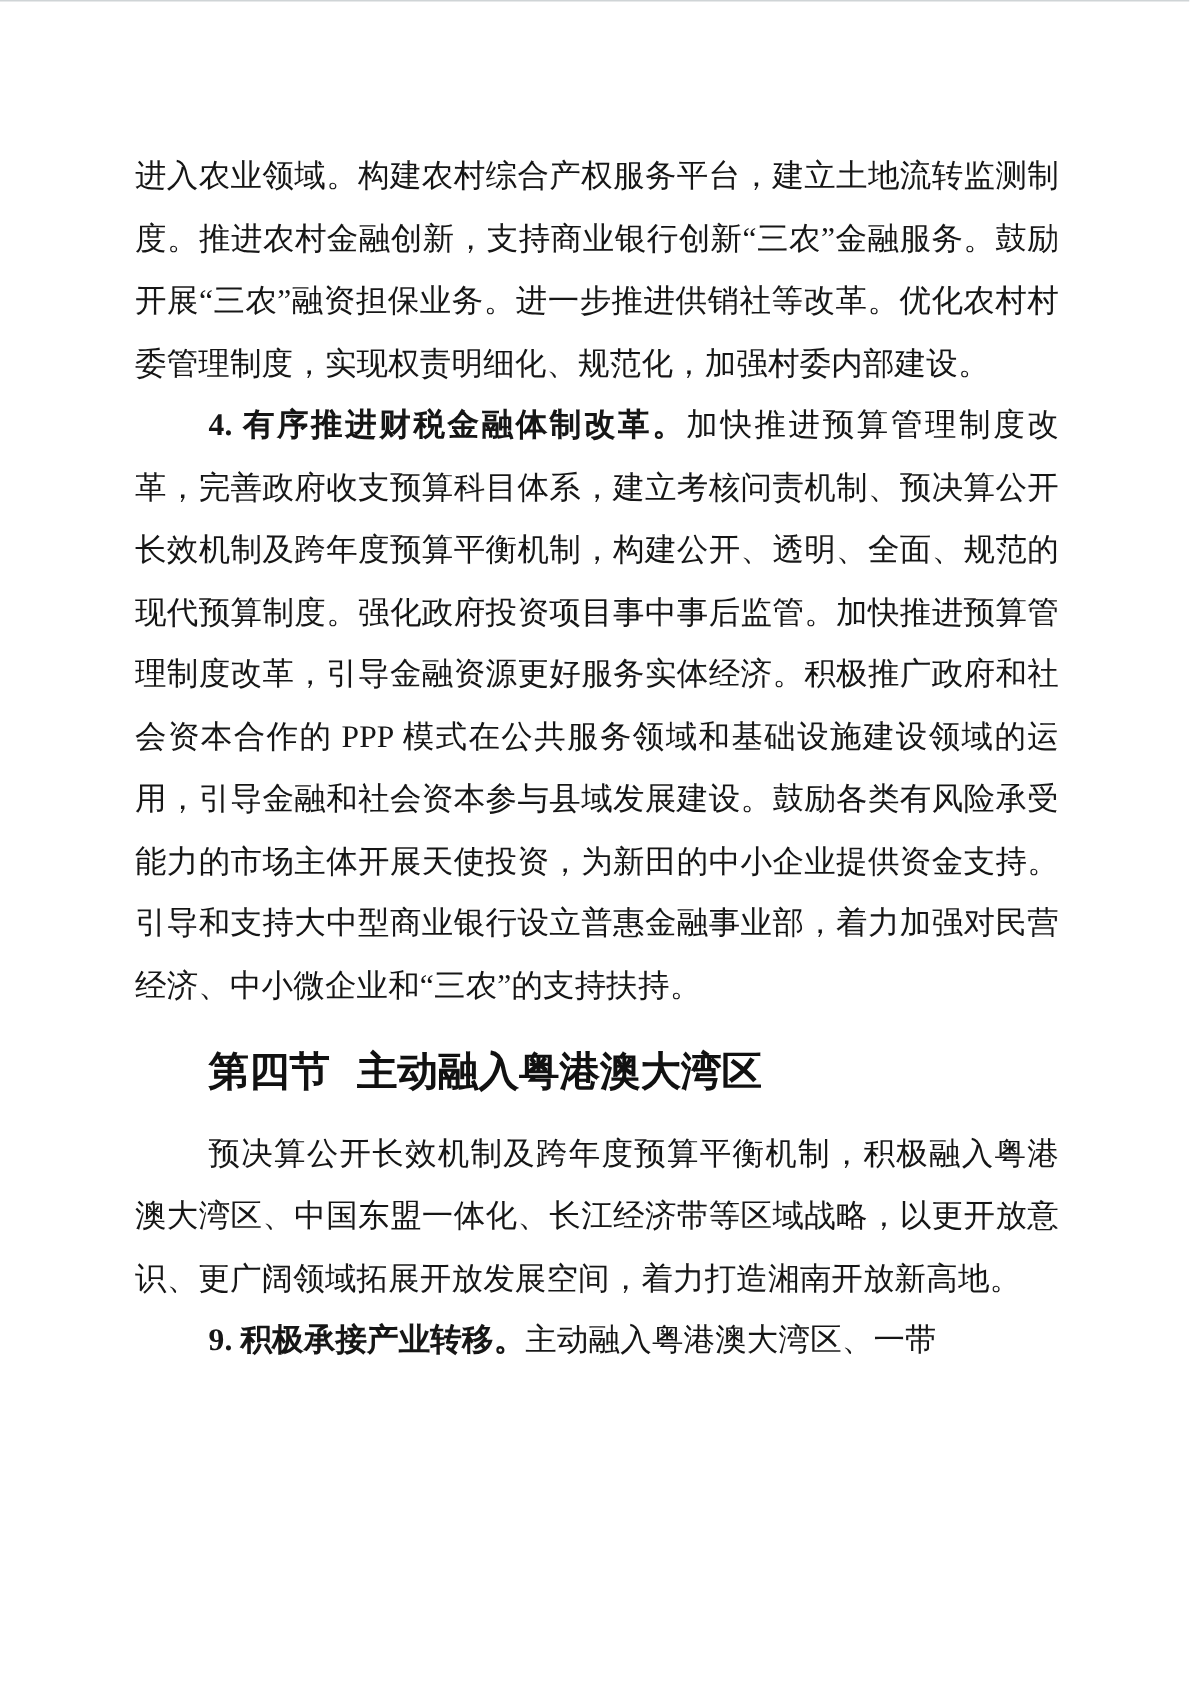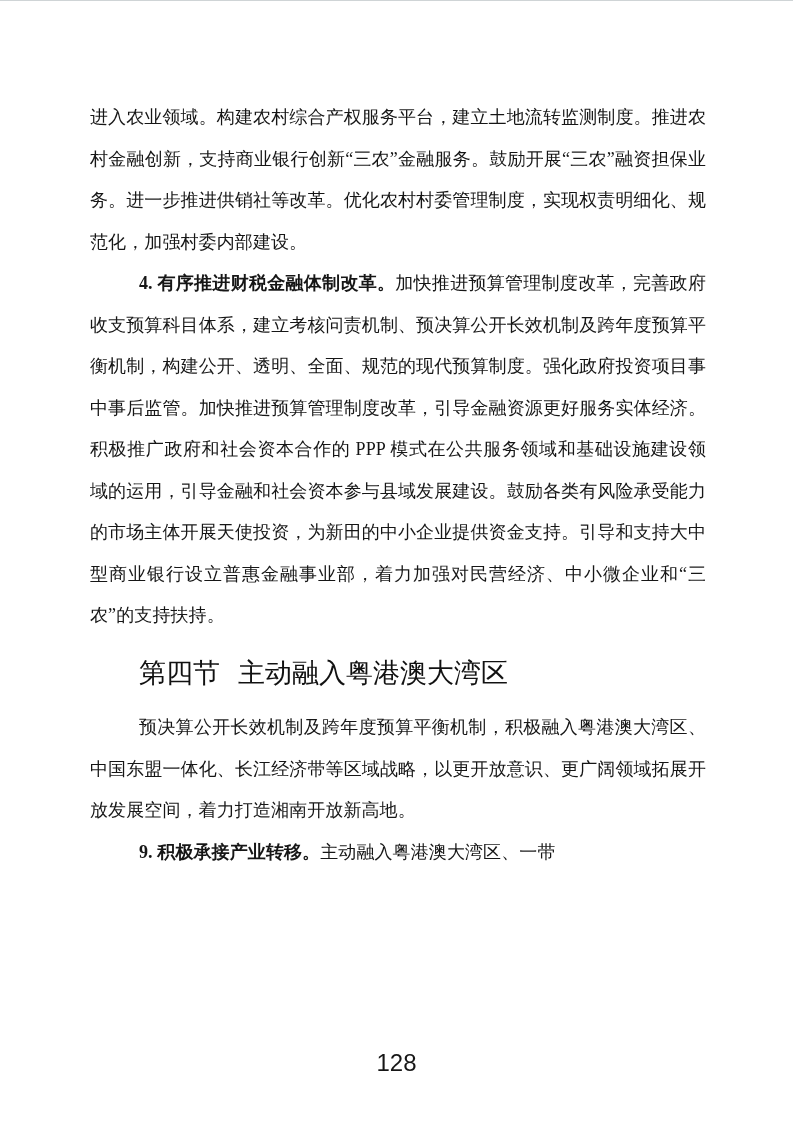--- a/index.html
+++ b/index.html
@@ -19,40 +19,40 @@
     border-top: 1px solid #cfd4d6;
   }
   .text-block {
     position: absolute;
     left: 90px;
     top: 96px;
     width: 616px;
   }
   .body-par {
     margin: 0;
-    font-size: 18px;
+    font-size: 21px;
     line-height: 41.5px;
     text-align: justify;
     text-justify: inter-character;
     letter-spacing: 0.1px;
   }
   .indent {
     text-indent: 49px;
   }
   .lead {
     font-family: Liberation Serif, serif;
     font-weight: bold;
   }
   .section-heading {
     margin: 16px 0 13px 0;
     padding-left: 49px;
     font-size: 27px;
     line-height: 41.5px;
     font-family: "Liberation Sans", "DejaVu Sans", sans-serif;
-    font-weight: normal;
+    font-weight: bold;
     color: #111111;
     display: flex;
     gap: 18px;
     white-space: nowrap;
   }
   .page-number {
     position: absolute;
     top: 1047px;
     left: 0;
     width: 100%;
@@ -77,14 +77,13 @@
       <span>第四节</span>
       <span>主动融入粤港澳大湾区</span>
     </h2>
 
     <p class="body-par indent"><span>预决算公开长效机制及跨年度预算平衡机制，积极融入粤港澳大湾区、中国东盟一体化、长江经济带等区域战略，以更开放意识、更广阔领域拓展开放发展空间，着力打造湘南开放新高地。</span></p>
 
     <p class="body-par indent"><span class="lead">9. 积极承接产业转移。</span><span>主动融入粤港澳大湾区、一带</span></p>
 
   </div>
 
-  <div class="page-number">128</div>
 </div>
 
 </body></html>

